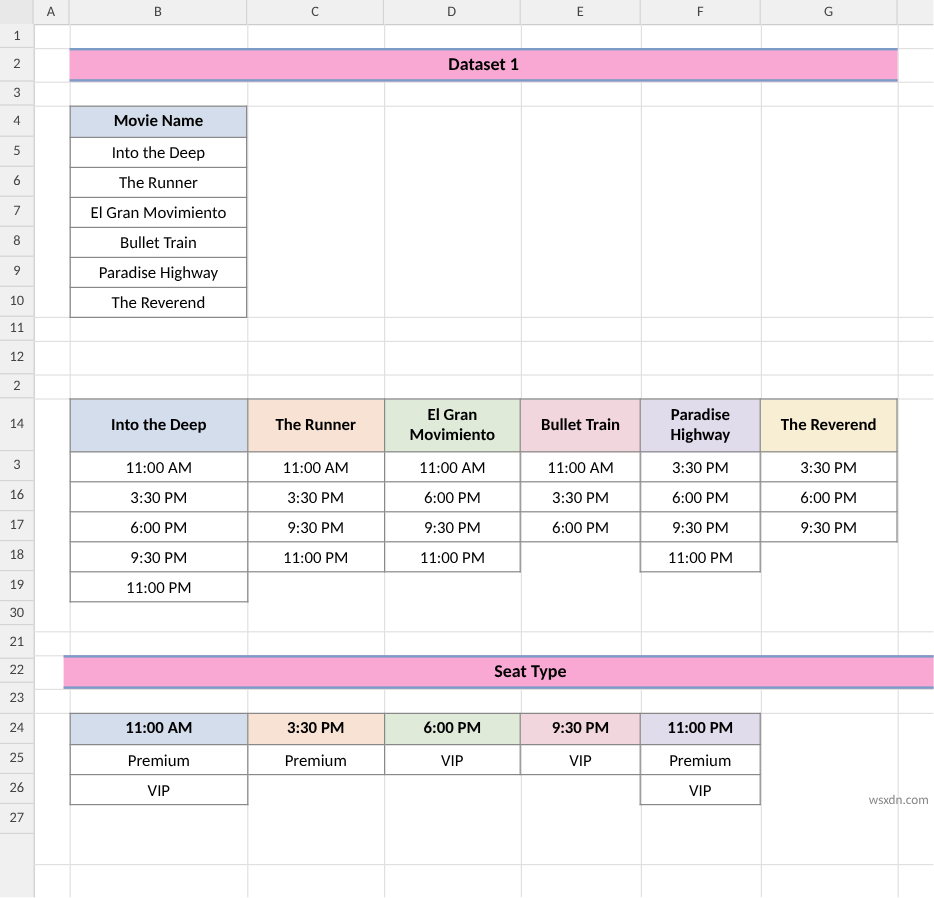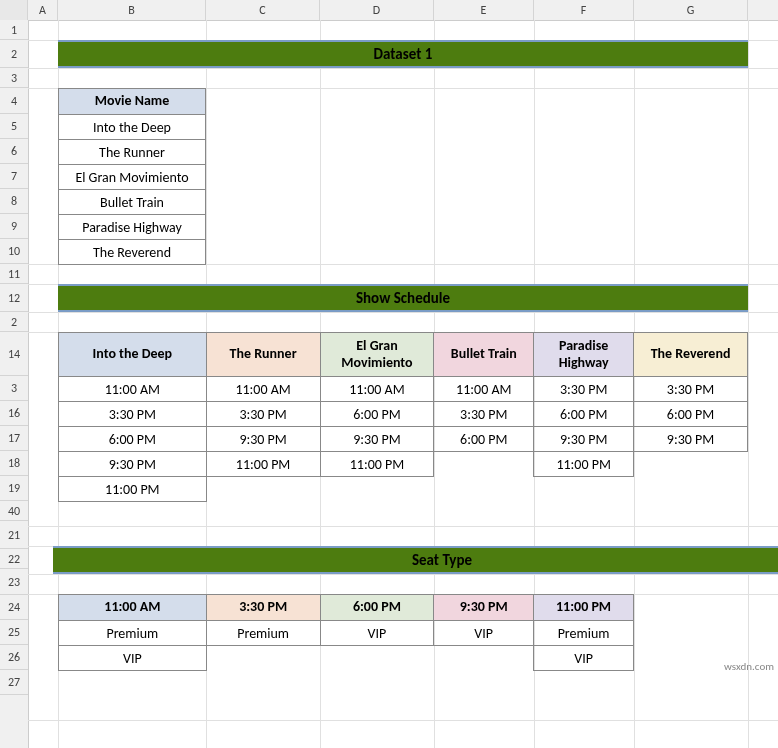--- a/index.html
+++ b/index.html
@@ -62,21 +62,21 @@
     }
     .gridlines .vline {
       position: absolute; top:0; bottom:0; width:1px; background:#e0e0e0;
     }
     .gridlines .hline {
       position: absolute; left:0; right:0; height:1px; background:#e0e0e0;
     }
     .section-title {
       position: absolute;
       height: 28px;
-      background: #4d7c0f;
+      background: #f9a8d4;
       border-top: 2px solid #7a9cc6;
       border-bottom: 2px solid #7a9cc6;
       text-align: center;
       font-weight: bold;
       line-height: 24px;
       box-sizing: border-box;
       font-size: 15px;
       color: #000;
     }
     .tbl {
@@ -142,21 +142,21 @@
   <div style="height:25px">10</div>
   <div style="height:20px">11</div>
   <div style="height:28px">12</div>
   <div style="height:20px">2</div>
   <div style="height:44px">14</div>
   <div style="height:25px">3</div>
   <div style="height:25px">16</div>
   <div style="height:25px">17</div>
   <div style="height:25px">18</div>
   <div style="height:25px">19</div>
-  <div style="height:20px">40</div>
+  <div style="height:20px">30</div>
   <div style="height:28px">21</div>
   <div style="height:20px">22</div>
   <div style="height:26px">23</div>
   <div style="height:25px">24</div>
   <div style="height:25px">25</div>
   <div style="height:25px">26</div>
   <div style="height:25px">27</div>
 </div>
 
 <div class="sheet">
@@ -204,21 +204,20 @@
         </tr>
     <tr>
           <td>Paradise Highway</td>
         </tr>
     <tr>
           <td>The Reverend</td>
         </tr>
   </tbody>
     </table>
 
-  <div class="section-title" style="left:30px; top:264px; width:690px;">Show Schedule</div>
 
   <table class="tbl schedule-tbl" style="left:30px; top:312px; width:690px;">
     <tbody>
         <tr>
       <th class="hdr-blue" style="width:148px">Into the Deep</th>
       <th class="hdr-peach" style="width:114px">The Runner</th>
       <th class="hdr-green" style="width:114px">El Gran Movimiento</th>
       <th class="hdr-pink" style="width:100px">Bullet Train</th>
       <th class="hdr-lav" style="width:100px">Paradise Highway</th>
       <th class="hdr-cream" style="width:114px">The Reverend</th>

